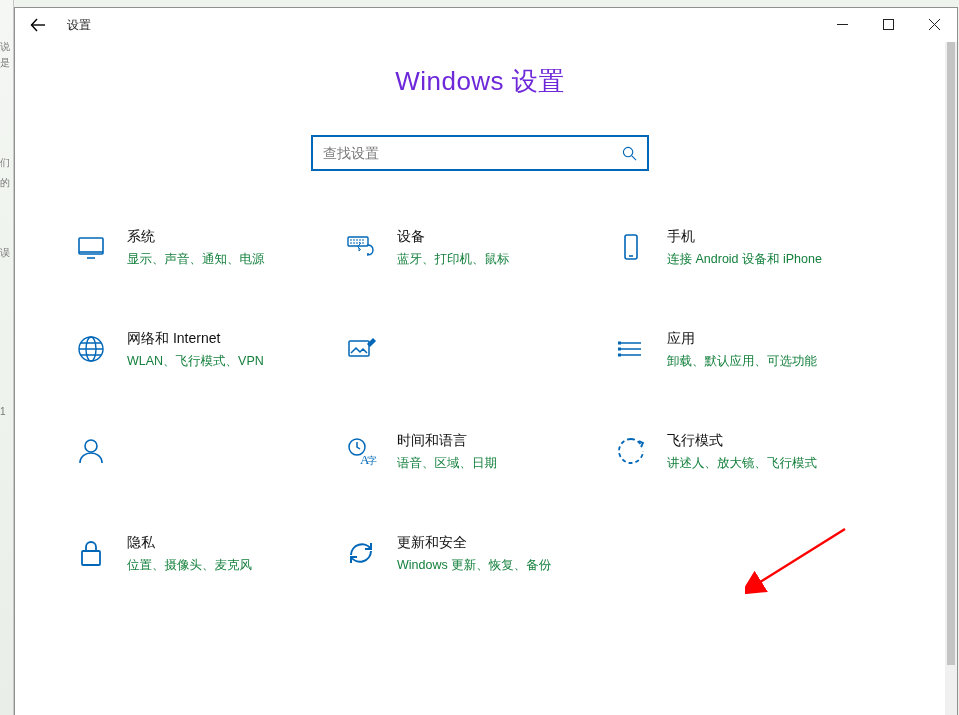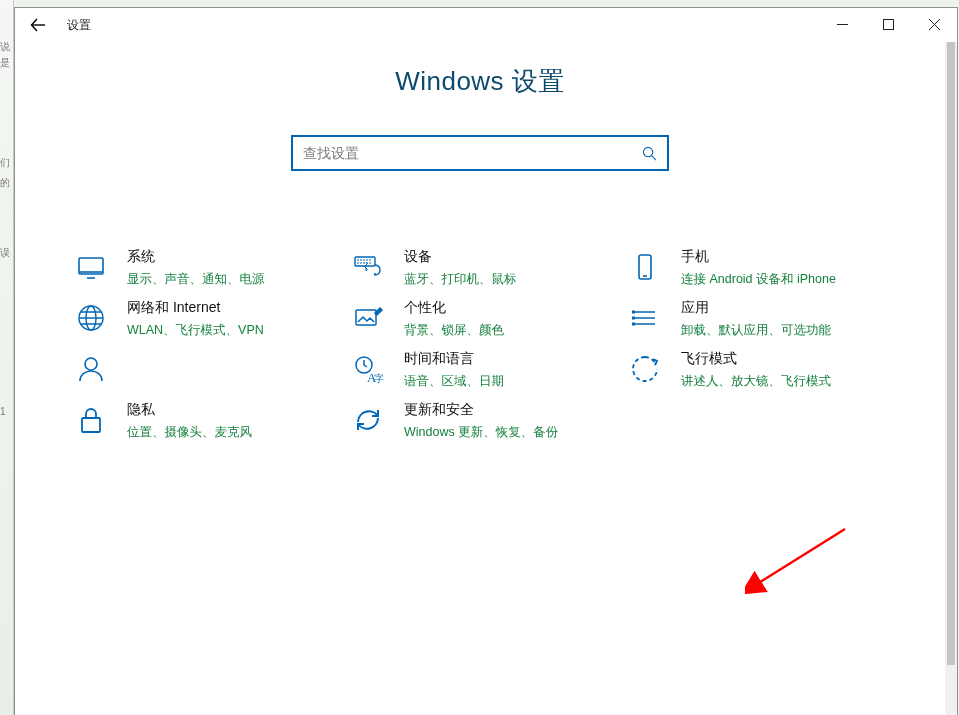--- a/index.html
+++ b/index.html
@@ -55,46 +55,45 @@
   .scrollbar-track {
     position:absolute; right:0; top:0; width:12px; height:100%;
     background:#f0f0f0;
   }
   .scrollbar-thumb {
     position:absolute; left:2px; top:0; width:8px; height:92%;
     background:#c4c4c4; border-radius:0;
   }
   .page-title {
     text-align:center; margin-top: 22px;
-    font-size: 26px; font-weight: 400; color:#0c4a6e;
+    font-size: 26px; font-weight: 400; color:#6d28d9;
     letter-spacing: 0.5px;
   }
   .search-wrap {
-    margin: 36px auto 0; width: 378px; position:relative;
+    margin: 36px auto 0; width: 338px; position:relative;
   }
   .search-box {
     width:100%; height:36px;
     border: 2px solid #0067b8;
     font-size: 14px; padding: 0 34px 0 10px;
     color:#777; background:#fff; outline:none;
   }
   .search-box::placeholder { color:#7a7a7a; }
   .search-icon {
     position:absolute; right:10px; top:0; height:36px; width:20px;
     display:flex; align-items:center; justify-content:center;
     color:#0067b8;
   }
   .tile-grid {
-    margin: 76px auto 0;
+    margin: 56px auto 0;
     width: 810px;
     display: grid;
     grid-template-columns: repeat(3, 270px);
     row-gap: 58px;
     column-gap: 0;
-    gap: 7px;
   }
   .tile {
     display:flex; align-items:flex-start; min-height:44px;
     cursor: default;
   }
   .tile-icon {
     width: 32px; height:32px; flex: 0 0 32px;
     color:#0067b8;
     display:flex; align-items:center; justify-content:center;
     margin-top:4px;
@@ -231,24 +230,20 @@
         </div>
 
         <div class="tile">
           <div class="tile-icon">
             <svg viewBox="0 0 32 32" fill="none" stroke="#0067b8" stroke-width="1.5">
               <rect x="4" y="8" width="20" height="15" rx="1"></rect>
               <path d="M23 11 L28 6 L30 8 L25 13 Z" fill="#0067b8" stroke="#0067b8"></path>
               <path d="M6 20 l5-5 4 4 3-3 4 4"></path>
             </svg>
           </div>
-          <div class="tile-text">
-            <div class="tile-title">个性化</div>
-            <div class="tile-desc">背景、锁屏、颜色</div>
-          </div>
         </div>
 
         <div class="tile">
           <div class="tile-icon">
             <svg viewBox="0 0 32 32" fill="none" stroke="#0067b8" stroke-width="1.6">
               <path d="M6 10 H26 M6 16 H26 M6 22 H26"></path>
               <rect x="3" y="8.5" width="3" height="3" fill="#0067b8" stroke="none"></rect>
               <rect x="3" y="14.5" width="3" height="3" fill="#0067b8" stroke="none"></rect>
               <rect x="3" y="20.5" width="3" height="3" fill="#0067b8" stroke="none"></rect>
             </svg>

